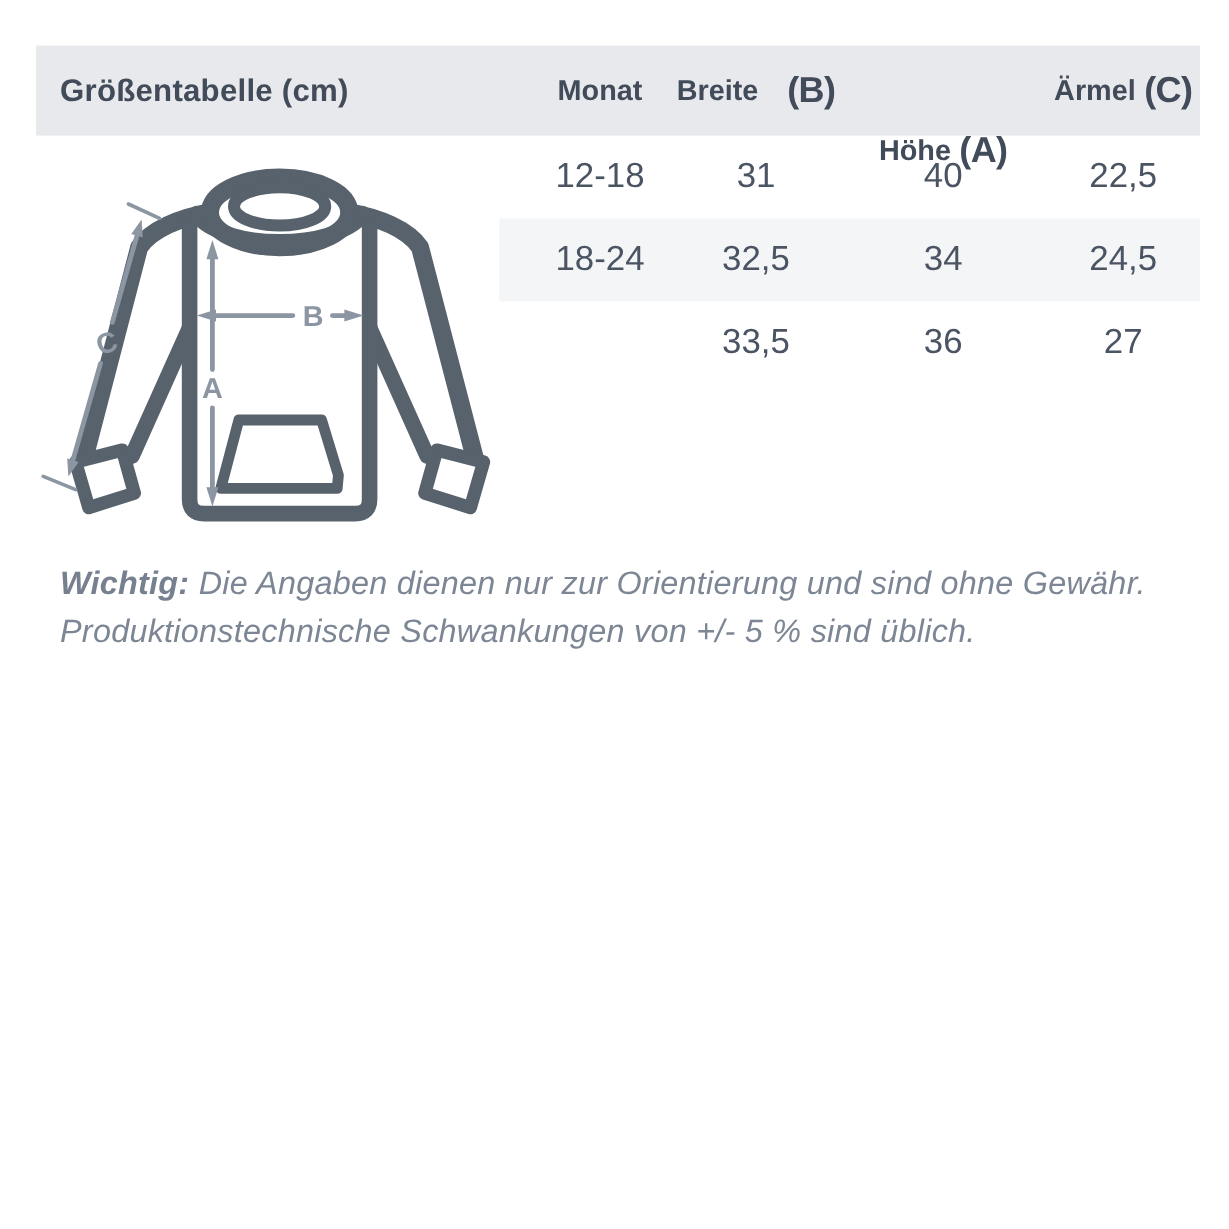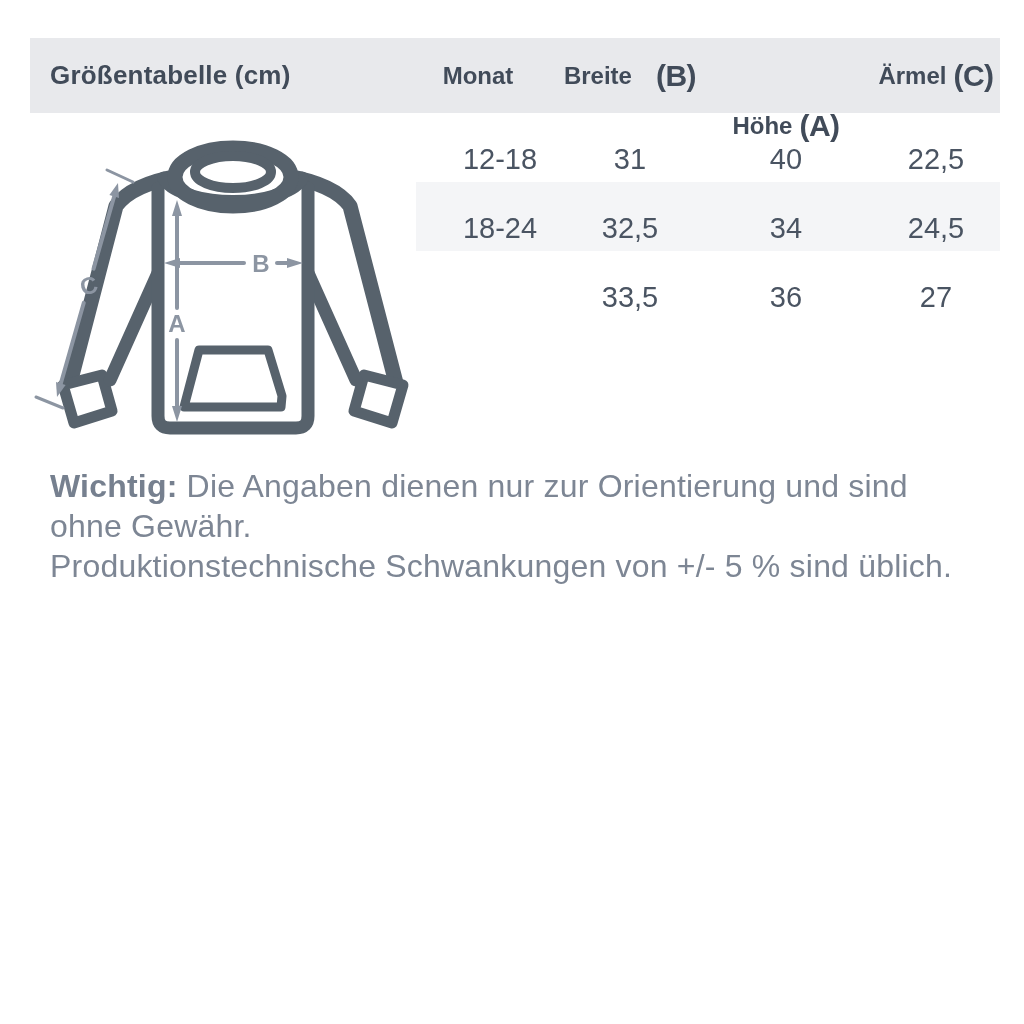--- a/index.html
+++ b/index.html
@@ -34,21 +34,21 @@
   }
   .hcell .code { font-size: 30px; font-weight: 600; letter-spacing: -0.5px; }
 
   
   .c1 { left: 400px; width: 140px; }
   .c2 { left: 540px; width: 120px; gap: 24px; }
   .c3 { left: 656px; width: 200px; }
   .c4 { left: 806px; width: 200px; }
 
   .table-rows { position: absolute; left: 30px; top: 113px; width: 970px; height: 207px; }
-  .row { position: absolute; left: 0; width: 970px; height: 69px; margin-top: 12px; }
+  .row { position: absolute; left: 0; width: 970px; height: 69px; }
   .row.r1 { top: 0; }
   .row.r2 { top: 69px; }
   .row.r3 { top: 138px; }
   .row-stripe {
     position: absolute; left: 386px; top: 69px;
     width: 584px; height: 69px;
     background: #f4f5f7;
   }
   .dcell {
     position: absolute; top: 0; height: 69px;
@@ -56,36 +56,37 @@
     font-size: 29px; color: #4a5462;
     white-space: nowrap;
   }
 
   
   .hoodie-wrap { position: absolute; left: 30px; top: 130px; width: 395px; height: 325px; }
 
   
   .footer-note {
     position: absolute; left: 50px; top: 466px; width: 930px;
-    font-size: 32px; line-height: 40px; color: #7d8694;
+    font-size: 27px; line-height: 40px; color: #7d8694;
     letter-spacing: 0.2px;
+    font-style: italic;
   }
   .footer-note b { font-weight: bold; color: #76808f; }
 
   svg text { font-family: "Liberation Sans", "DejaVu Sans", sans-serif; }
 </style>
 </head>
 <body>
 
 <div class="stage">
 
   <div class="header-band">
     <div class="chart-title">Größentabelle (cm)</div>
   </div>
-  <div class="hcell c1" style="top:38px; left:408px;">
+  <div class="hcell c1" style="top:38px; left:430px;">
     <span>Monat</span>
   </div>
   <div class="hcell c2" style="top:38px; left:570px;">
     <span>Breite</span>
       <span class="code">(B)</span>
   </div>
   <div class="hcell c3" style="top:56px; left:686px;margin-top:32px;">
     <span>Höhe</span>
       <span class="code">(A)</span>
   </div>

